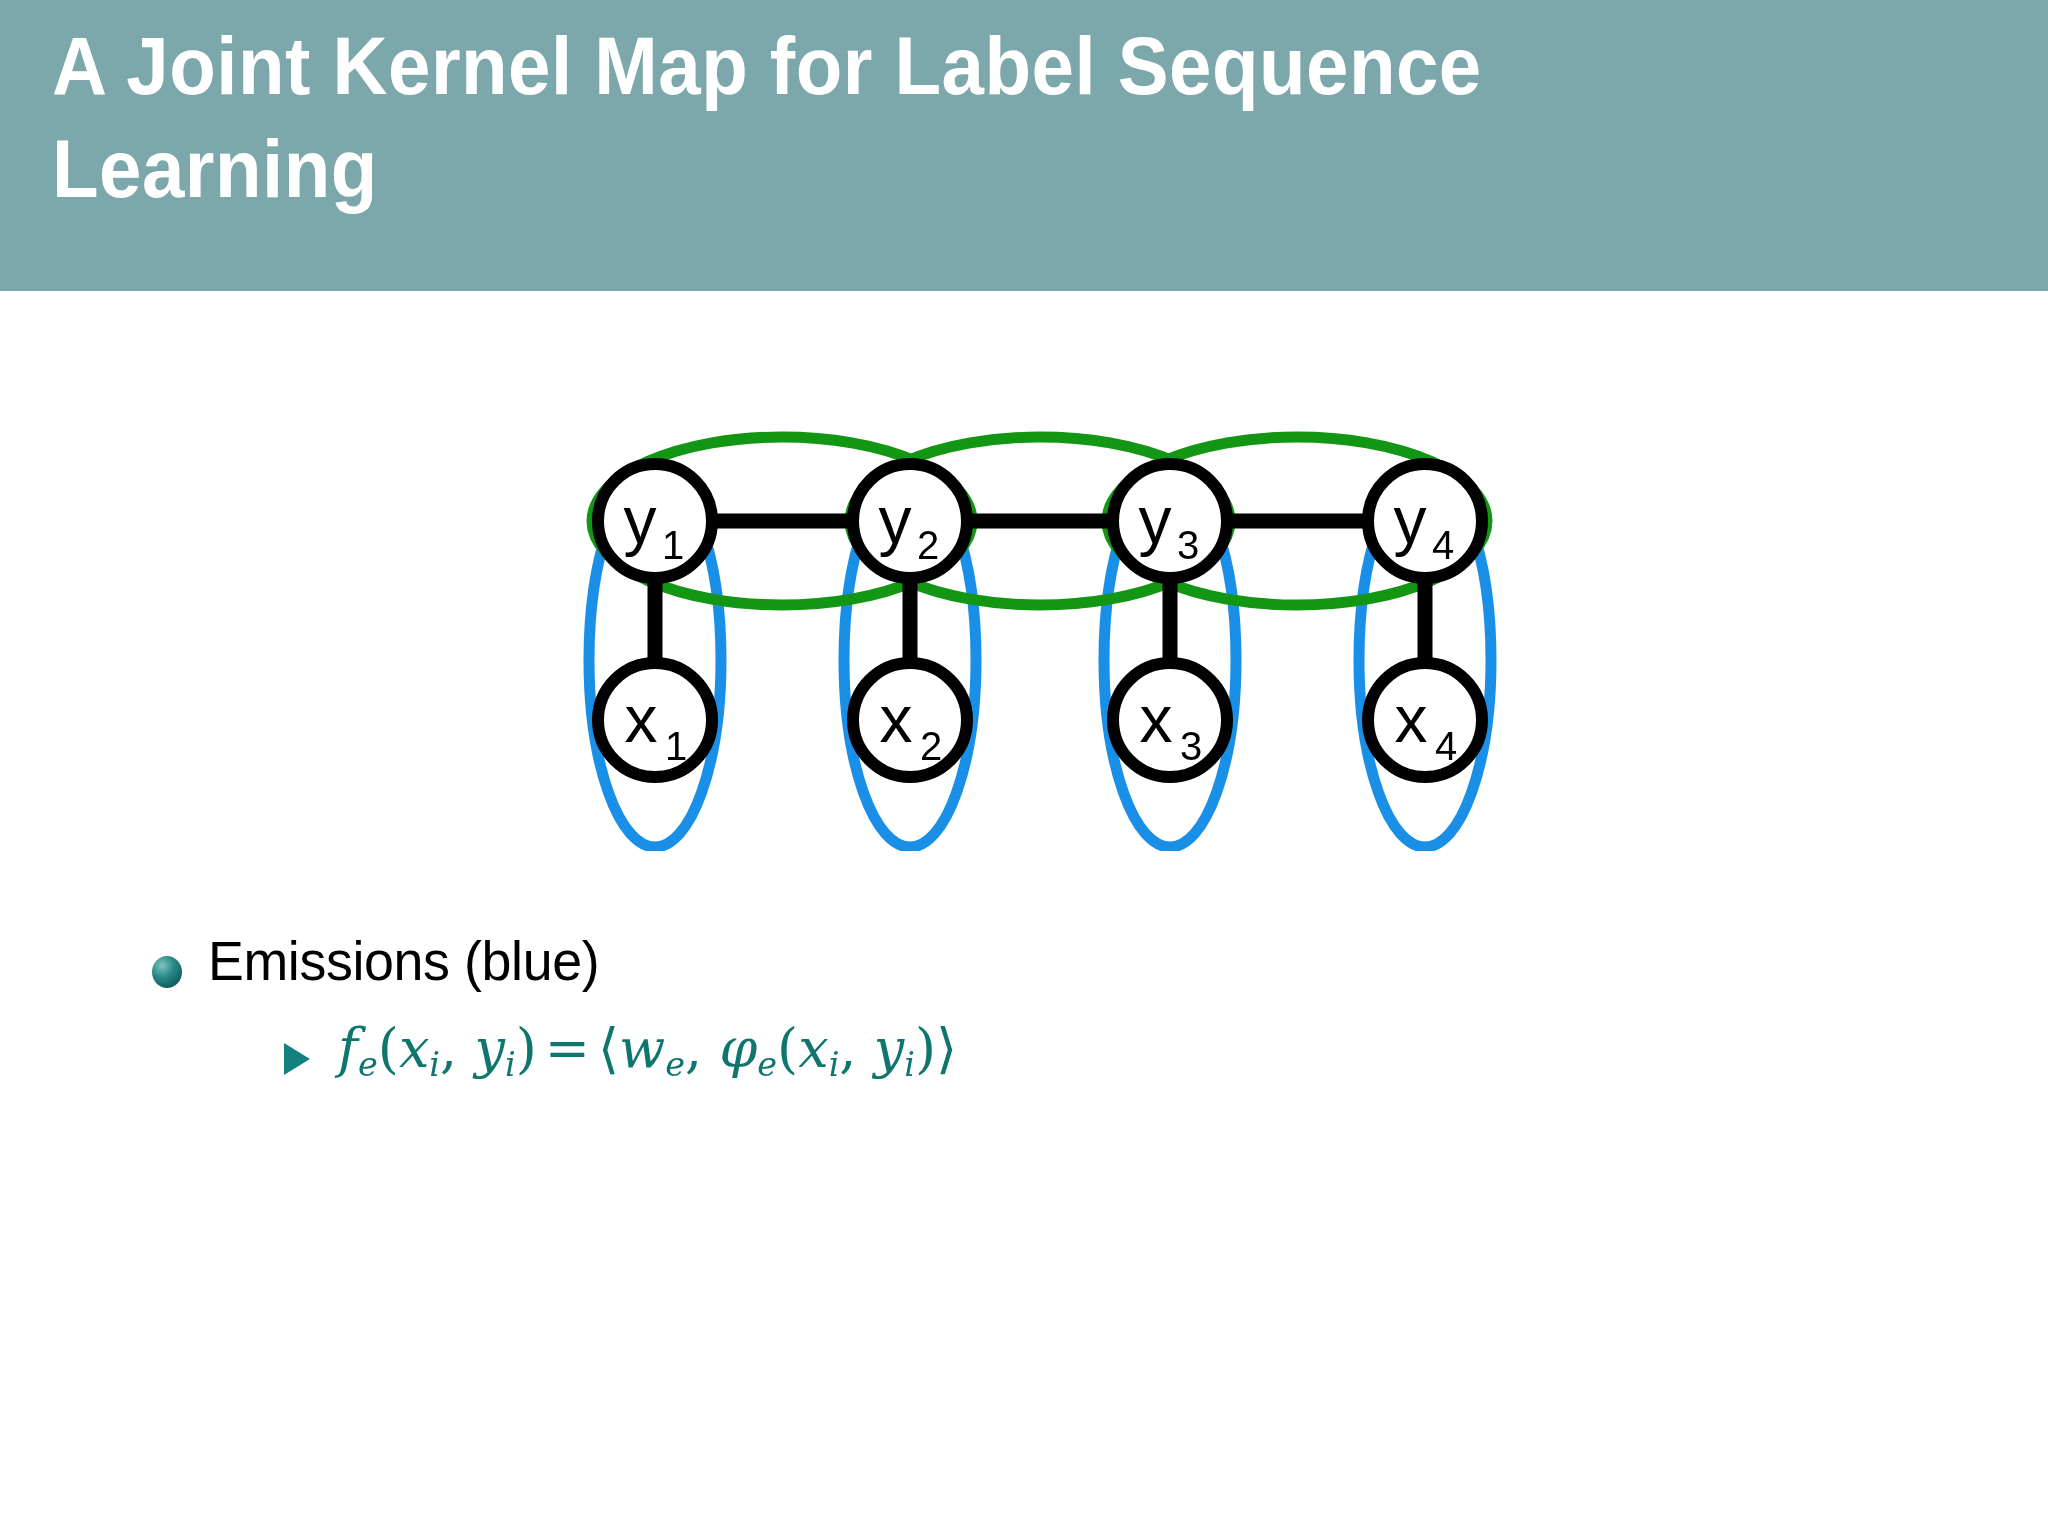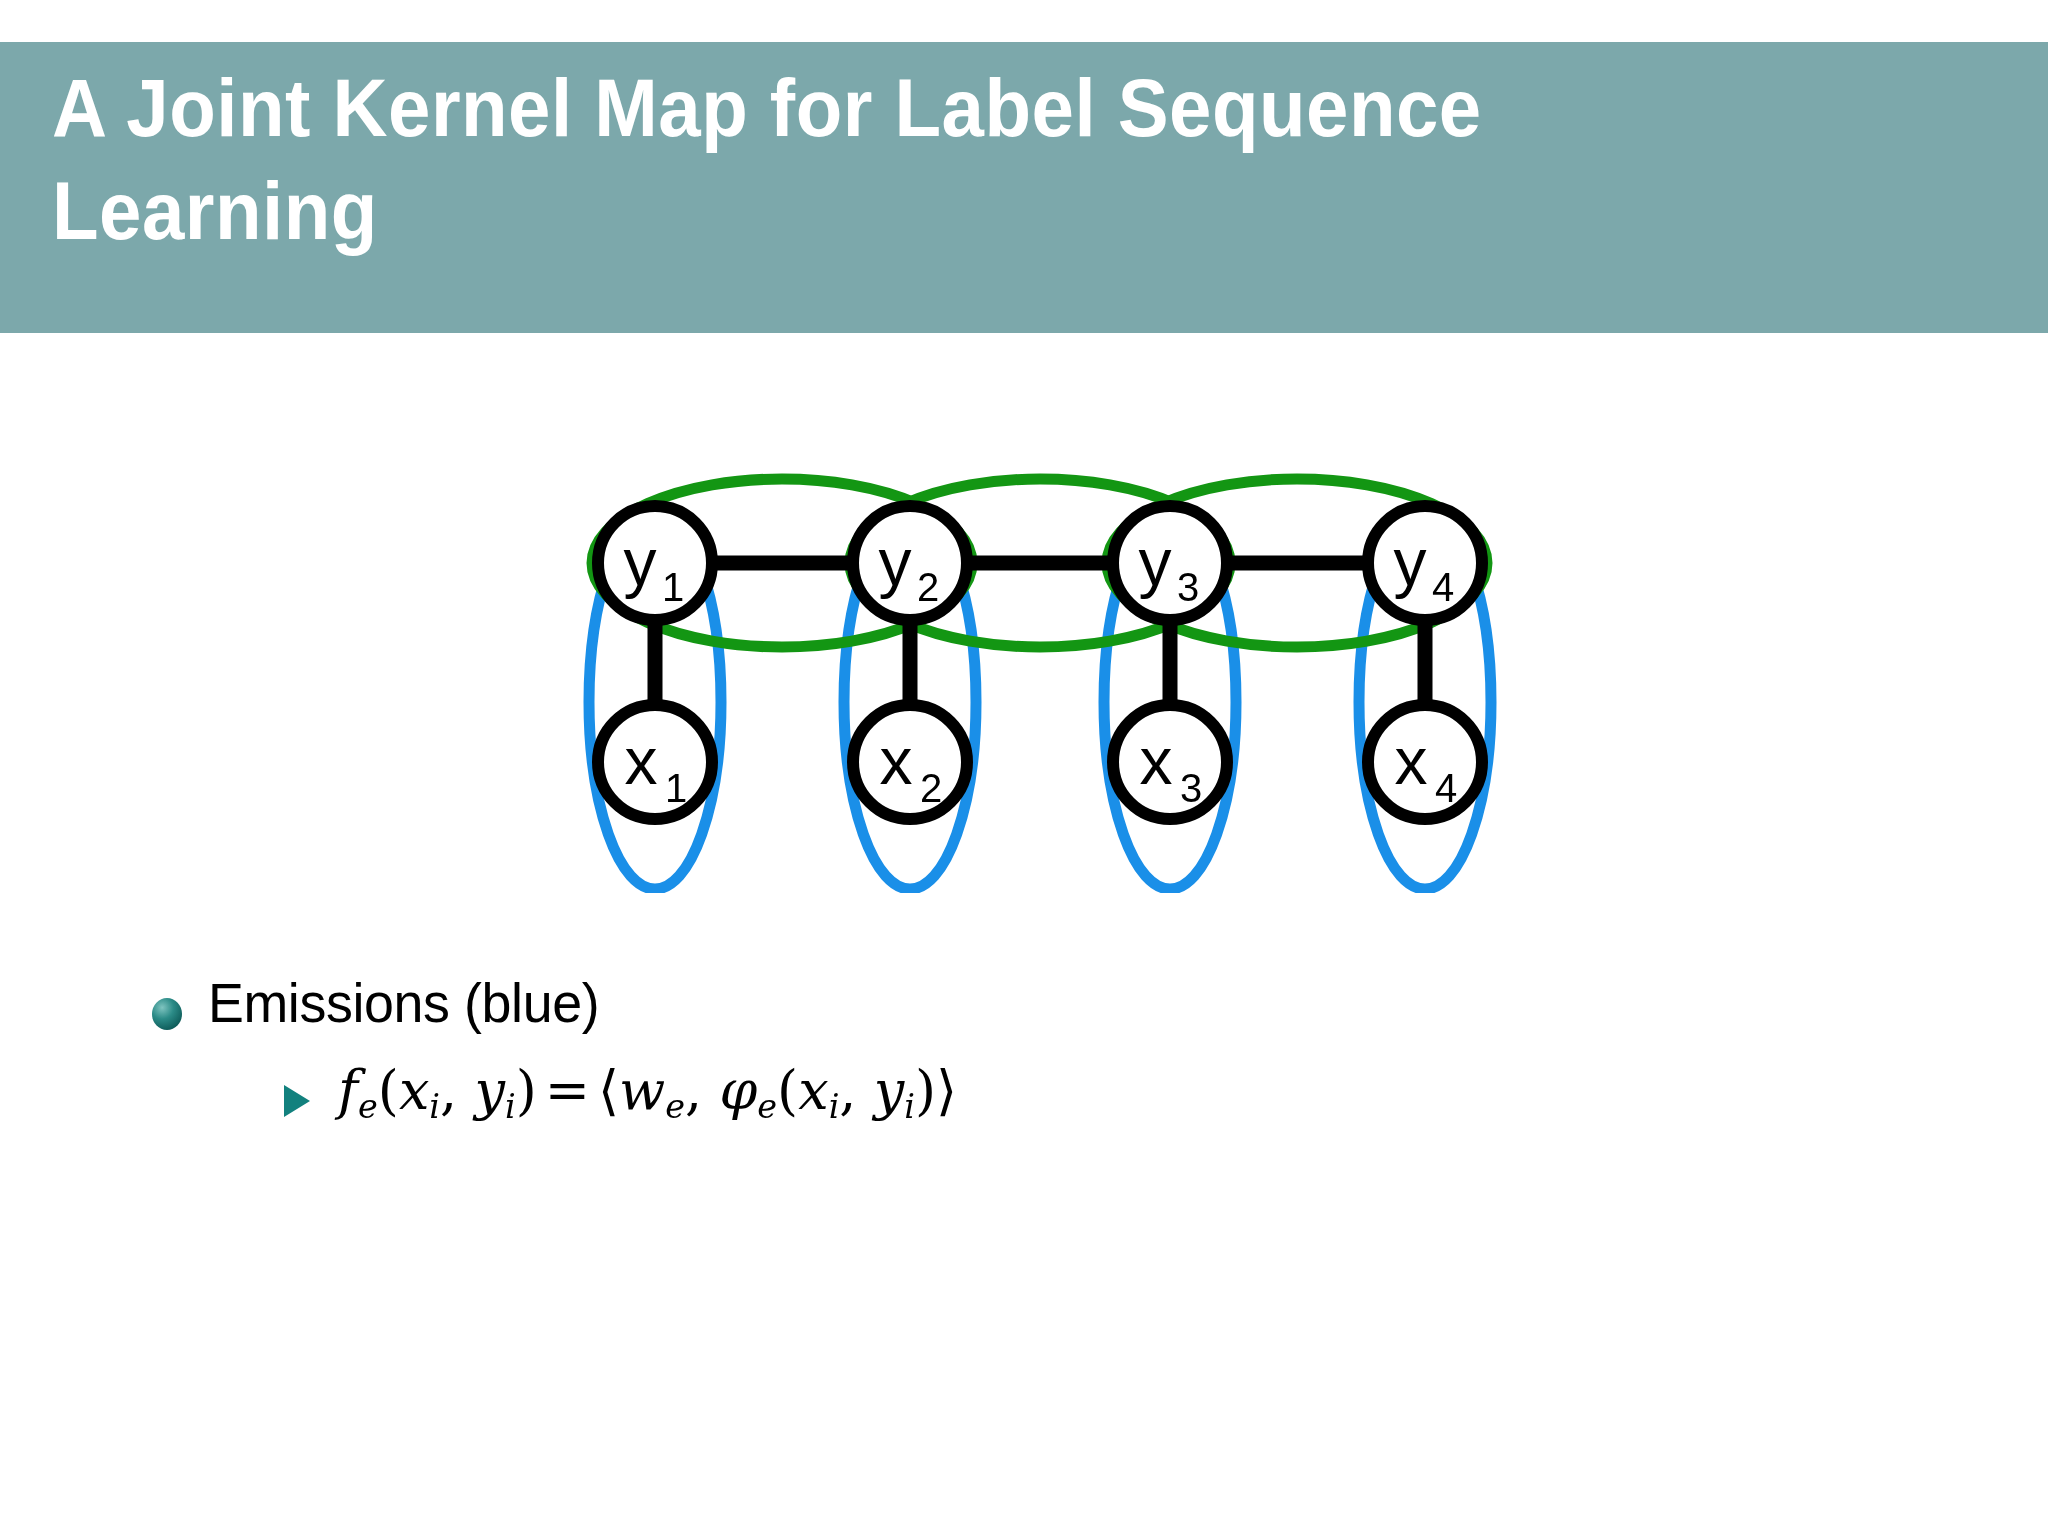--- a/index.html
+++ b/index.html
@@ -11,21 +11,20 @@
     height: 1536px;
     background: #ffffff;
     font-family: "Liberation Sans", sans-serif;
     overflow: hidden;
   }
   .slide {
     position: relative;
     width: 2048px;
     height: 1116px;
     background: #ffffff;
-    margin-top: 42px;
   }
 
   
   .title-bar {
     position: absolute;
     left: 0;
     top: 0;
     width: 2048px;
     height: 291px;
     background: #7CA8AB;
@@ -107,21 +106,21 @@
     margin-right: 28px;
     flex: 0 0 auto;
     border-left: 26px solid #12817E;
     border-top: 16px solid transparent;
     border-bottom: 16px solid transparent;
   }
   .formula {
     font-family: "DejaVu Serif", "Liberation Serif", serif;
     font-style: italic;
     font-size: 54px;
-    color: #000000;
+    color: #0f766e;
     line-height: 1.1;
     white-space: nowrap;
   }
   .formula .sub {
     font-size: 0.62em;
     vertical-align: -0.28em;
     font-style: italic;
   }
   .formula .up {
     font-style: normal;

